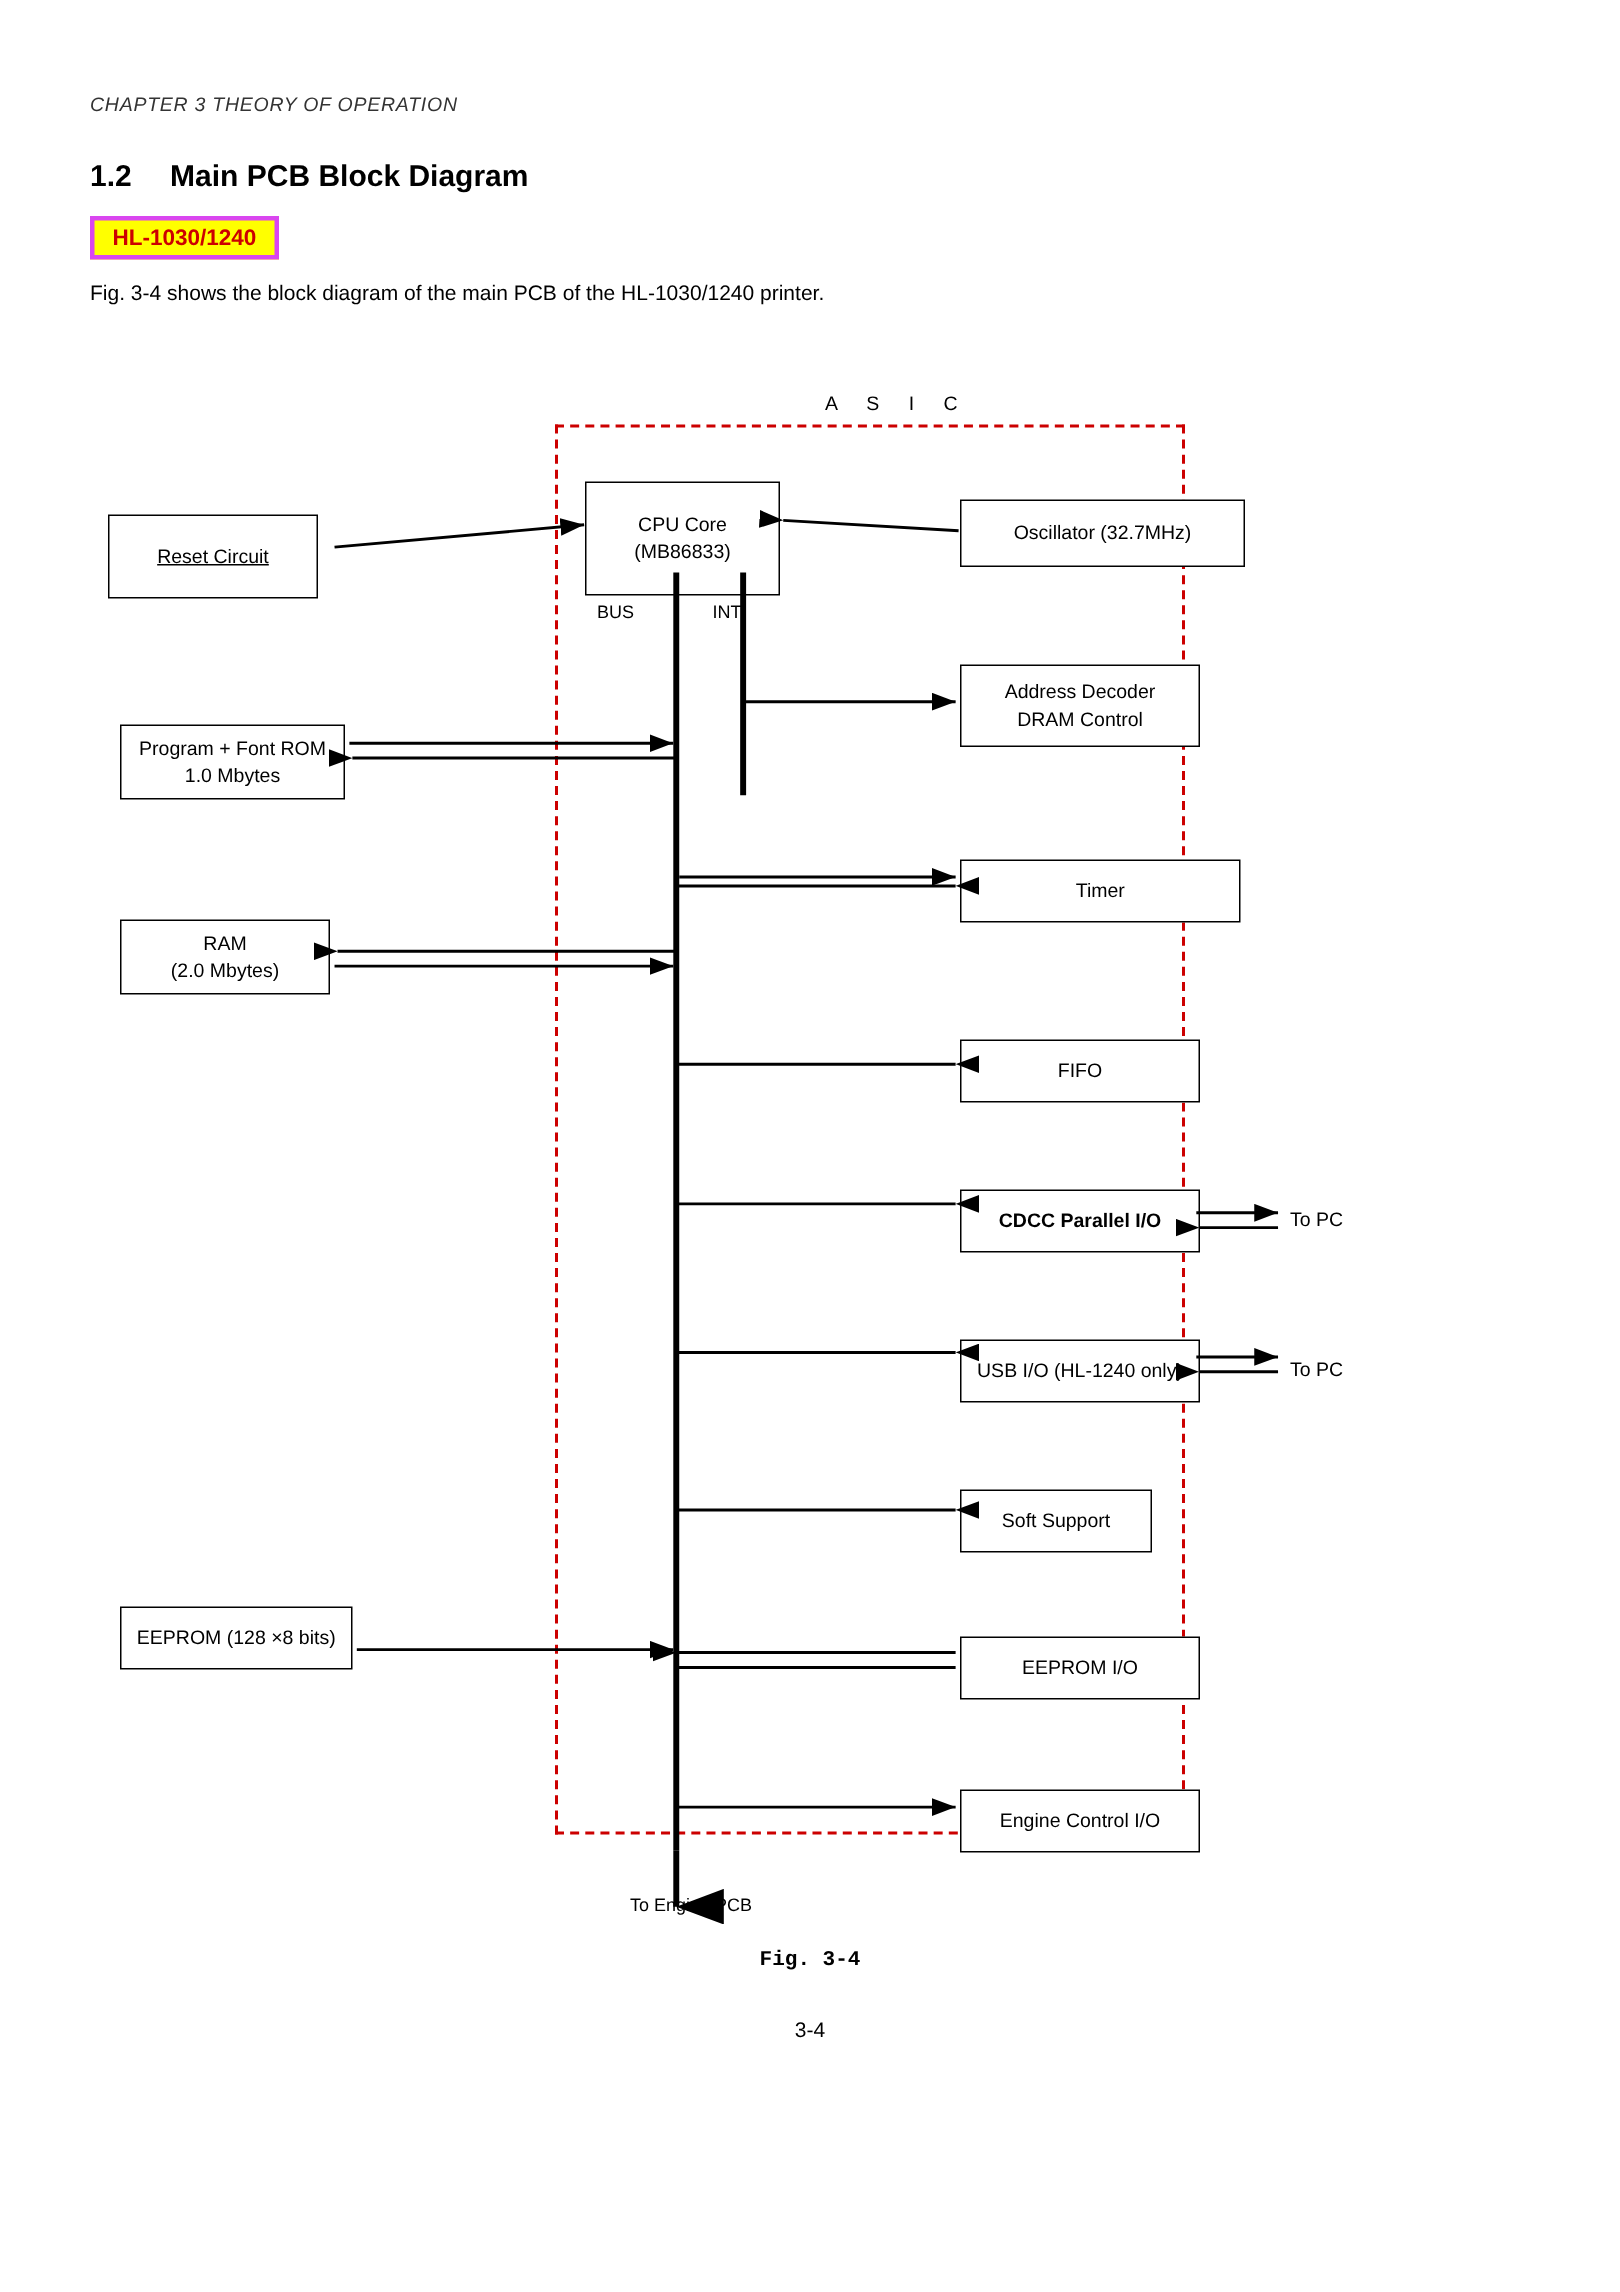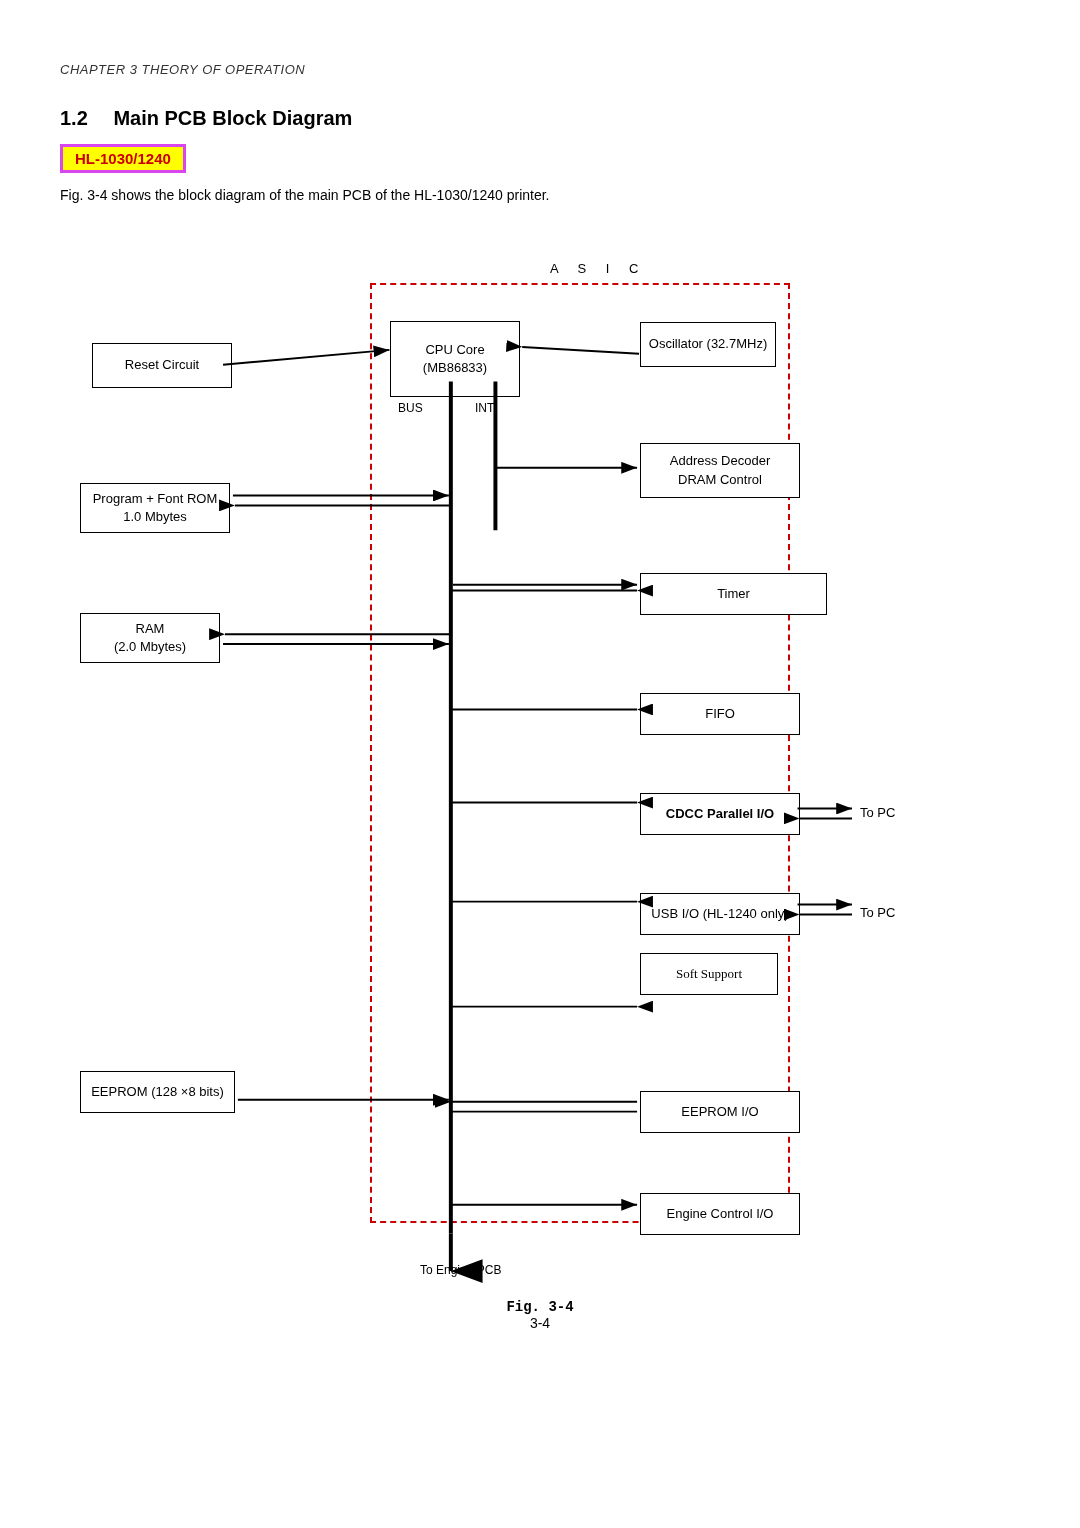--- a/index.html
+++ b/index.html
@@ -93,20 +93,21 @@
     .fig-caption {
       text-align: center;
       font-size: 14px;
       font-weight: bold;
       margin-top: 16px;
       font-family: Liberation Mono, monospace;
     }
     .page-number {
       text-align: center;
       font-size: 14px;
+      margin-top: 30px;
     }
   </style>
 </head>
 <body>
 
 <div class="page">
   <div class="chapter-header">CHAPTER 3  THEORY OF OPERATION</div>
 
   <div class="section-title">
     <span>1.2</span>
@@ -117,30 +118,30 @@
 
   <div class="description">Fig. 3-4 shows the block diagram of the main PCB of the HL-1030/1240 printer.</div>
 
   
   <div class="diagram-area">
 
     <div class="asic-label">A S I C</div>
 
     <div class="asic-border"></div>
 
-    <div class="block-box" style="left:32px; top:110px; width:140px; height:45px;">Reset Circuit</div>
+    <div class="block-box" style="left:12px; top:110px; width:140px; height:56px;text-decoration:underline;">Reset Circuit</div>
 
     <div class="block-box" style="left:330px; top:88px; width:130px; height:76px; white-space:pre-line;">CPU Core
 (MB86833)</div>
 
     <div style="position:absolute; left:338px; top:168px; font-size:12px; font-weight:normal;">BUS</div>
 
     <div style="position:absolute; left:415px; top:168px; font-size:12px;">INT</div>
 
-    <div class="block-box" style="left:580px; top:89px; width:136px; height:45px;">Oscillator (32.7MHz)</div>
+    <div class="block-box" style="left:580px; top:100px; width:190px; height:45px;">Oscillator (32.7MHz)</div>
 
     <div class="block-box" style="left:580px; top:210px; width:160px; height:55px; white-space:pre-line;">Address Decoder
 DRAM Control</div>
 
     <div class="block-box" style="left:20px; top:250px; width:150px; height:50px; white-space:pre-line;">Program + Font ROM
 1.0 Mbytes</div>
 
     <div class="block-box" style="left:580px; top:340px; width:187px; height:42px;">Timer</div>
 
     <div class="block-box" style="left:20px; top:380px; width:140px; height:50px; white-space:pre-line;">RAM
@@ -149,21 +150,21 @@
     <div class="block-box" style="left:580px; top:460px; width:160px; height:42px;">FIFO</div>
 
     <div class="block-box" style="left:580px; top:560px; width:160px; height:42px;font-weight:bold;">CDCC Parallel I/O</div>
 
     <div style="position:absolute; left:800px; top:572px; font-size:13px;">To PC</div>
 
     <div class="block-box" style="left:580px; top:660px; width:160px; height:42px;">USB I/O (HL-1240 only)</div>
 
     <div style="position:absolute; left:800px; top:672px; font-size:13px;">To PC</div>
 
-    <div class="block-box" style="left:580px; top:720px; width:138px; height:42px;font-family:Liberation Serif, serif;">Soft Support</div>
+    <div class="block-box" style="left:580px; top:760px; width:128px; height:42px;">Soft Support</div>
 
     <div class="block-box" style="left:20px; top:838px; width:155px; height:42px;">EEPROM (128 ×8 bits)</div>
 
     <div class="block-box" style="left:580px; top:858px; width:160px; height:42px;">EEPROM I/O</div>
 
     <div class="block-box" style="left:580px; top:960px; width:160px; height:42px;">Engine Control  I/O</div>
 
     <div style="position:absolute; left:360px; top:1030px; font-size:12px;">To Engine PCB</div>
 
     <svg class="diagram-svg" viewBox="0 0 960 1060" xmlns="http://www.w3.org/2000/svg">

